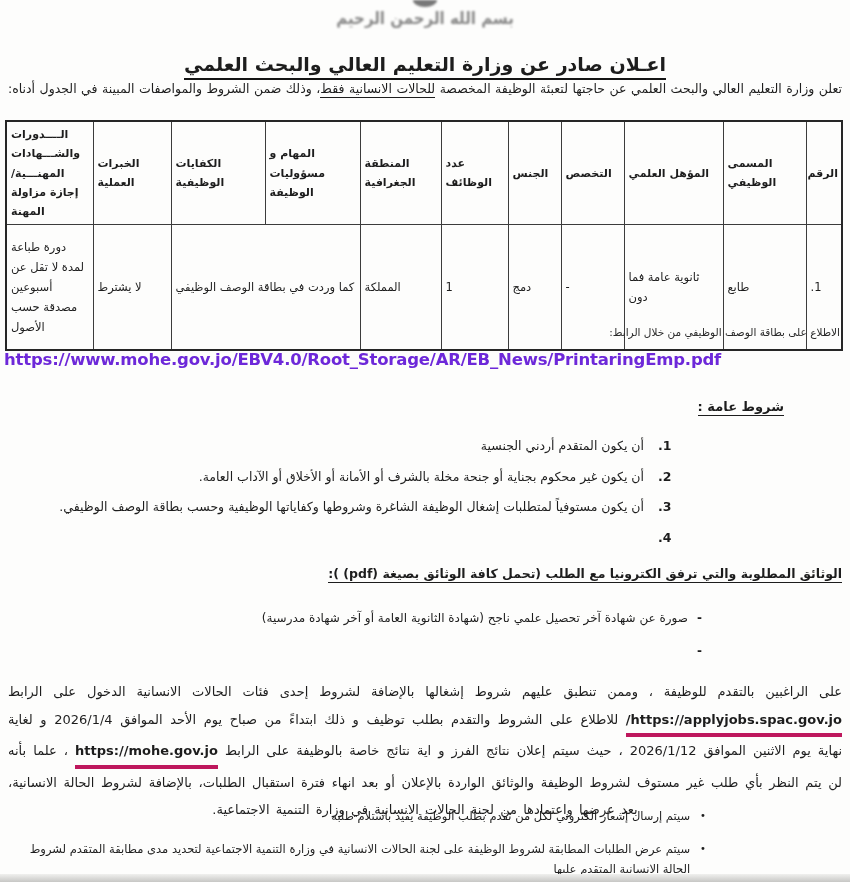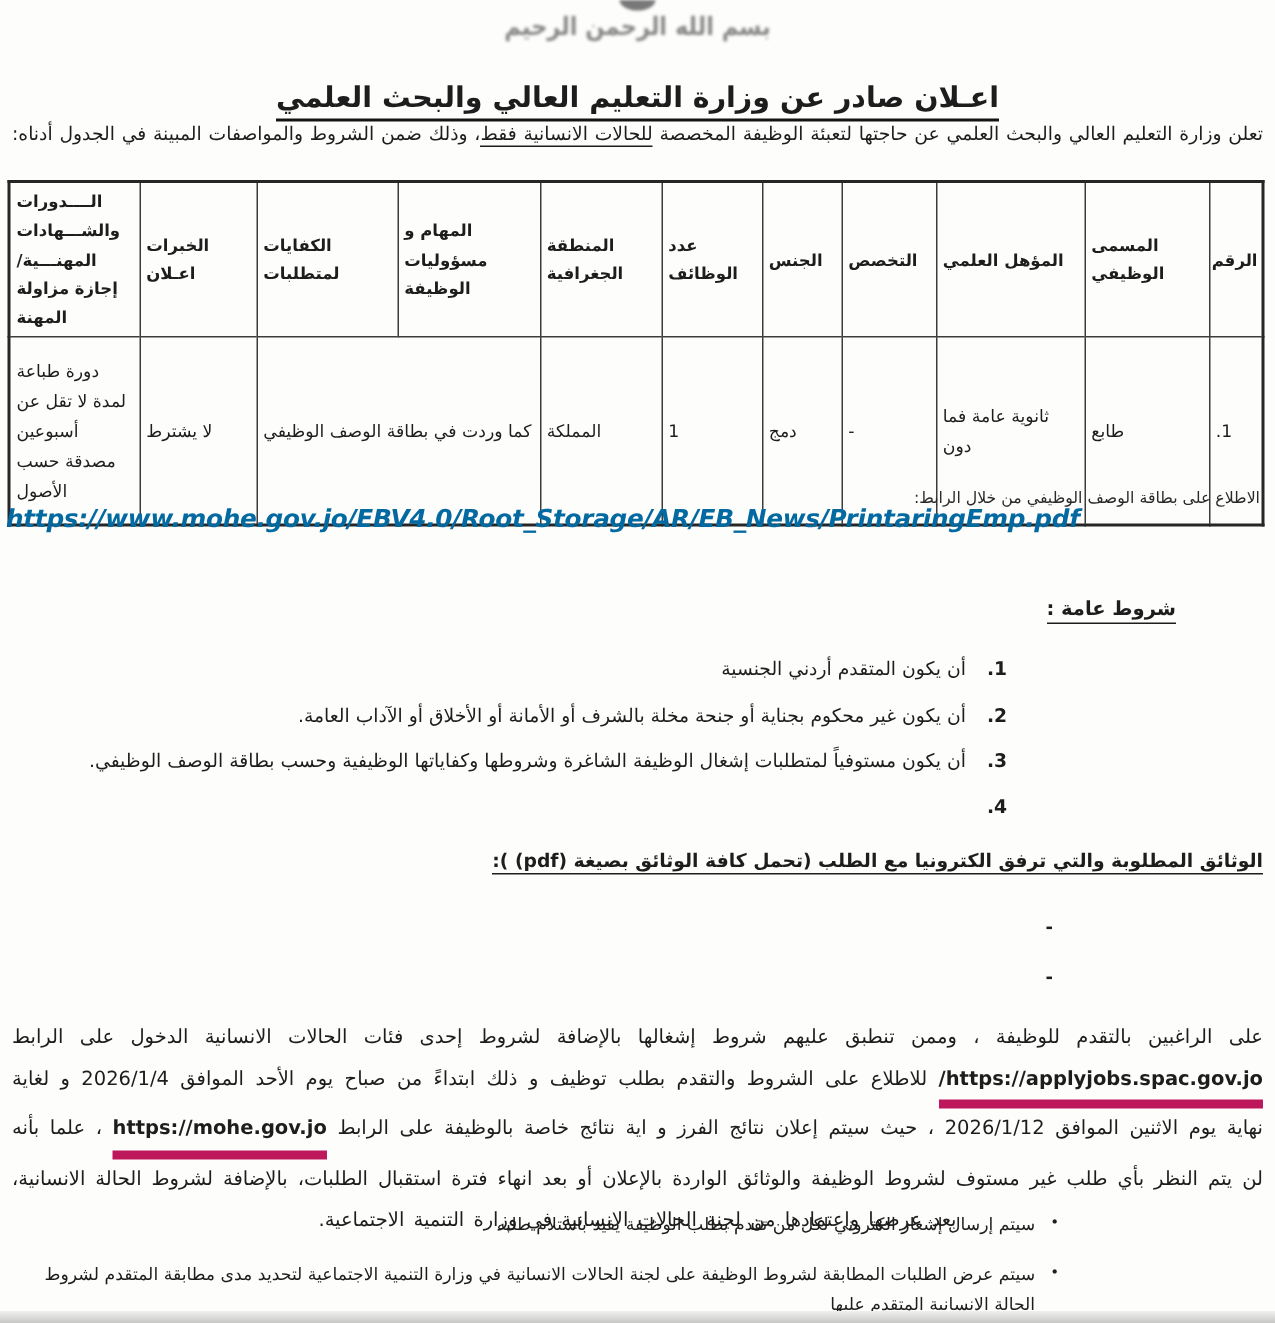--- a/index.html
+++ b/index.html
@@ -31,22 +31,22 @@
     border:2px solid #262626; background:#fdfdfc;}
   table.jobs th, table.jobs td{
     border:1px solid #3c3c3c; text-align:left; vertical-align:middle;
     padding:3px 4px; font-size:11px; line-height:1.75; overflow:hidden;}
   table.jobs th{font-weight:700; height:72px;}
   table.jobs td{font-size:11.5px; height:118px;}
 
   .linknote{position:absolute; top:326px; right:10px; margin:0;
     font-size:10.5px; color:#2a2a2a;}
 
-  .bigurl{position:absolute; top:336px; left:4px; margin:0;
-    font-size:16.5px; font-weight:700; letter-spacing:-0.2px; color:#0369a1; cursor:pointer;font-style:italic;}
+  .bigurl{position:absolute; top:350px; left:4px; margin:0;
+    font-size:16.5px; font-weight:700; letter-spacing:-0.2px; color:#6d28d9; cursor:pointer;}
 
   .sec-head{position:absolute; margin:0; font-size:13px; font-weight:700;}
   .sec-conditions{top:399px; right:66px;}
   .sec-documents{top:566px; right:8px; font-size:12.5px;}
 
   .list{position:absolute; right:0; left:0; margin:0;}
   .list .item{display:flex; align-items:flex-start; gap:14px;
     font-size:12.5px; line-height:20px;}
   .conds{top:436px; padding-right:178px;}
   .conds .item{margin-bottom:10.5px;}
@@ -54,21 +54,21 @@
   .docs{top:608px; padding-right:148px;}
   .docs .item{margin-bottom:13px; font-size:12px; gap:9px;}
   .docs .marker{font-weight:700;}
   .footnotes{top:806px; padding-right:144px;}
   .footnotes .item{margin-bottom:13px; font-size:11.5px; gap:10px;}
   .footnotes .marker{font-size:10px; line-height:20px;}
 
   .apply{position:absolute; top:678px; right:8px; left:8px; margin:0;
     font-size:13px; line-height:27.5px; word-spacing:2px;
     text-align:justify; text-align-last:center;}
-  .apply .link{font-weight:700; border-bottom:6px solid #be185d; cursor:pointer;}
+  .apply .link{font-weight:700; border-bottom:4px solid #be185d; cursor:pointer;}
 
   .bottom-strip{position:absolute; top:874px; left:0; width:100%; height:8px;
     background:linear-gradient(to bottom,#f0f0ee,#c7c7c5);}
 </style>
 </head>
 <body>
 
 <div class="page">
 
   <div class="crown"></div>
@@ -97,22 +97,22 @@
     <tbody>
         <tr>
       <th>الرقم</th>
       <th>المسمى الوظيفي</th>
       <th>المؤهل العلمي</th>
       <th>التخصص</th>
       <th>الجنس</th>
       <th>عدد الوظائف</th>
       <th>المنطقة الجغرافية</th>
       <th>المهام و مسؤوليات الوظيفة</th>
-      <th>الكفايات لمتطلبات</th>
-      <th>الخبرات اعـلان</th>
+      <th>الكفايات الوظيفية</th>
+      <th>الخبرات العملية</th>
       <th>الــــدورات والشـــهادات المهنـــية/إجازة مزاولة المهنة</th>
     </tr>
     <tr>
       <td><span class="ltr">.1</span></td>
       <td>طابع</td>
       <td>ثانوية عامة فما دون</td>
       <td>-</td>
       <td>دمج</td>
       <td>1</td>
       <td>المملكة</td>
@@ -145,20 +145,21 @@
     <div class="item">
       <span class="marker ltr">.4</span>
     </div>
   </div>
 
   <h2 class="sec-head sec-documents u">الوثائق المطلوبة والتي ترفق الكترونيا مع الطلب (تحمل كافة الوثائق بصيغة (pdf) ):</h2>
 
   <div class="list docs">
     <div class="item">
       <span class="marker">-</span>
+      <span>صورة عن شهادة آخر تحصيل علمي ناجح (شهادة الثانوية العامة أو آخر شهادة مدرسية)</span>
     </div>
     <div class="item">
       <span class="marker">-</span>
     </div>
   </div>
 
   <p class="apply"><span>على الراغبين بالتقدم للوظيفة ، وممن تنطبق عليهم شروط إشغالها بالإضافة لشروط إحدى فئات الحالات الانسانية الدخول على الرابط </span><span class="ltr link">/https://applyjobs.spac.gov.jo</span><span> للاطلاع على الشروط والتقدم بطلب توظيف و ذلك ابتداءً من صباح يوم الأحد الموافق 2026/1/4 و لغاية نهاية يوم الاثنين الموافق 2026/1/12 ، حيث سيتم إعلان نتائج الفرز و اية نتائج خاصة بالوظيفة على الرابط </span><span class="ltr link">https://mohe.gov.jo</span><span> ، علما بأنه لن يتم النظر بأي طلب غير مستوف لشروط الوظيفة والوثائق الواردة بالإعلان أو بعد انهاء فترة استقبال الطلبات، بالإضافة لشروط الحالة الانسانية، بعد عرضها واعتمادها من لجنة الحالات الانسانية في وزارة التنمية الاجتماعية.</span></p>
 
   <div class="list footnotes">
     <div class="item">

